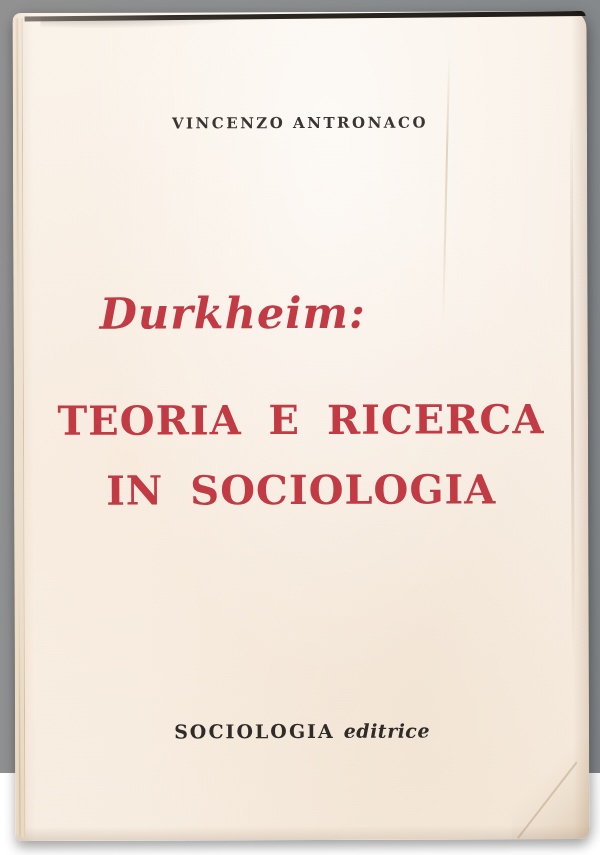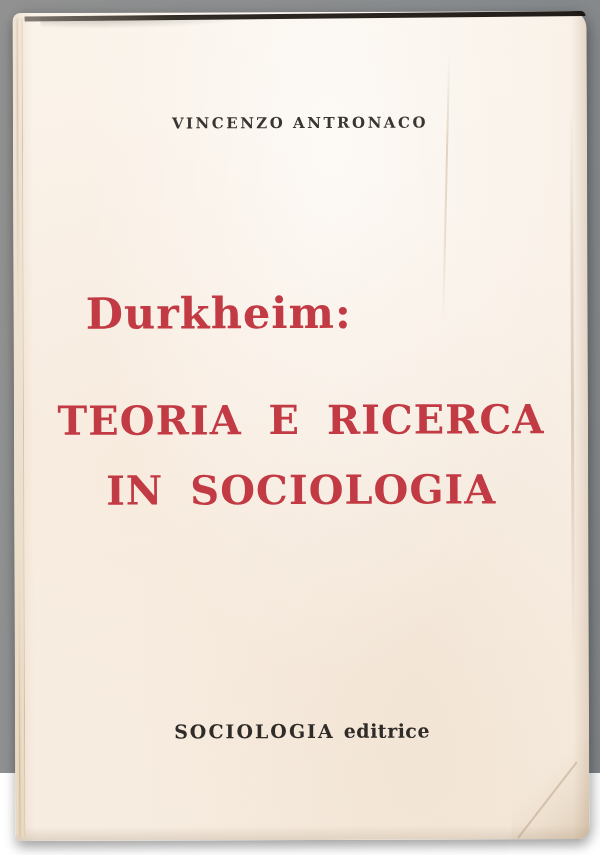--- a/index.html
+++ b/index.html
@@ -138,25 +138,26 @@
     text-align: center;
     font-size: 15px;
     font-weight: bold;
     letter-spacing: 2.5px;
     color: #3a3532;
   }
 
   .title-line1 {
     position: absolute;
     top: 276px;
-    left: 72px;
+    left: 86px;
     font-size: 43px;
     font-weight: bold;
     letter-spacing: 1px;
     color: #c23a43;
+    font-style: italic;
   }
 
   .title-line2, .title-line3 {
     position: absolute;
     left: 0;
     width: 100%;
     text-align: center;
     font-size: 40px;
     font-weight: bold;
     letter-spacing: 1px;
@@ -171,20 +172,21 @@
     top: 708px;
     left: 0;
     width: 100%;
     text-align: center;
     font-size: 19px;
     font-weight: bold;
     color: #2f2b28;
   }
   .pub-name { letter-spacing: 2px; }
   .pub-desc {
+    font-style: italic;
     letter-spacing: 0.5px;
     margin-left: 9px;
   }
 </style>
 </head>
 <body>
 
 <div class="scan-bg">
   <div class="book">
 

